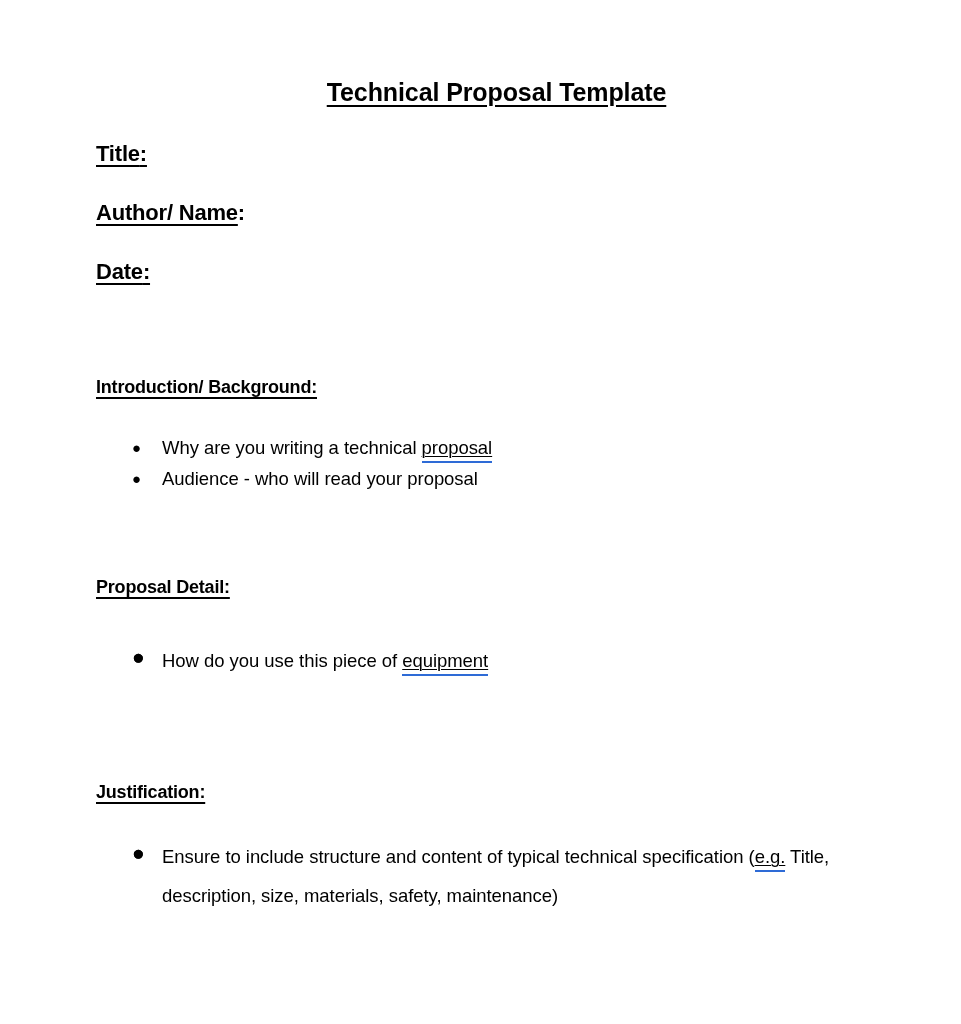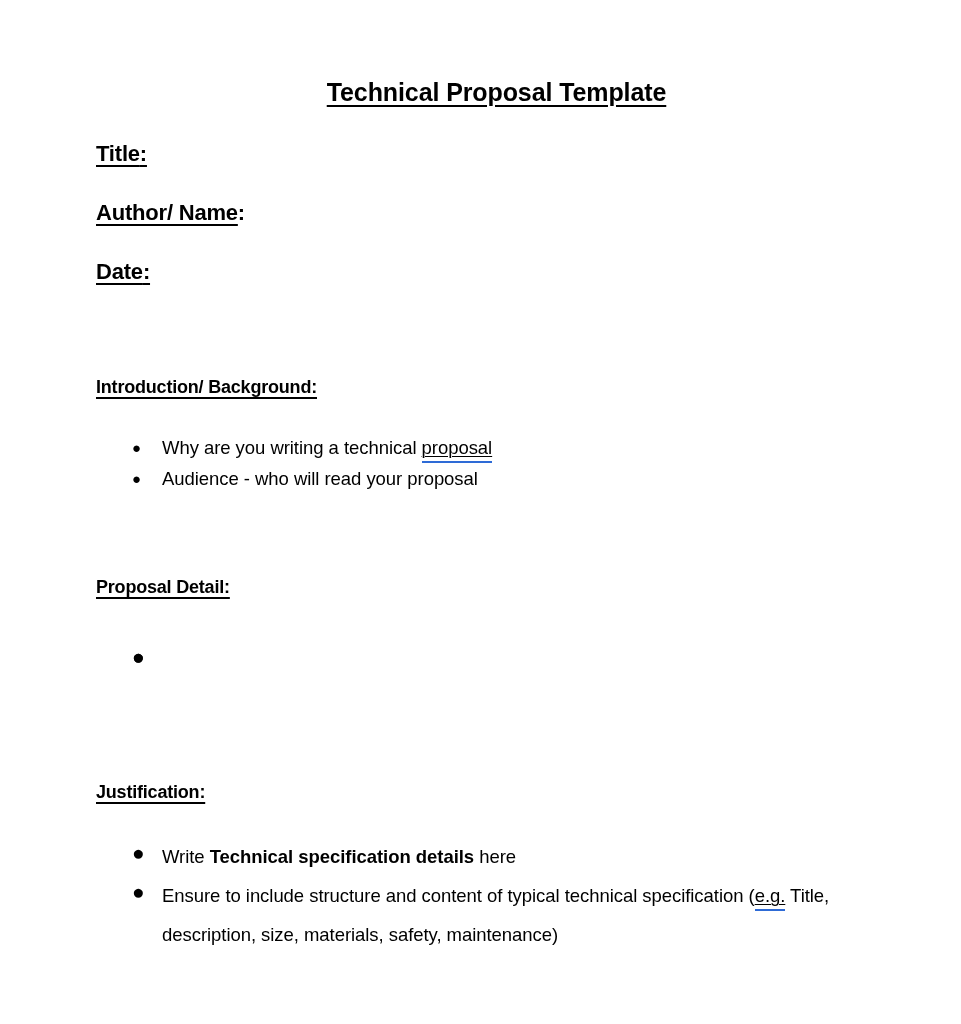--- a/index.html
+++ b/index.html
@@ -175,31 +175,31 @@
   <div class="section-heading" id="heading-detail">
     <span class="u">Proposal Detail:</span>
   </div>
 
   <ul class="bullet-list" id="list-detail">
     <li class="bullet-row">
       <span class="dot">●</span>
     </li>
     <li class="bullet-row">
       <span class="dot">●</span>
+      <span><span>How do you use this piece of </span><span class="grammar">equipment</span></span>
     </li>
   </ul>
 
   <div class="section-heading" id="heading-justification">
     <span class="u">Justification:</span>
   </div>
 
   <ul class="bullet-list" id="list-justification">
     <li class="bullet-row">
       <span class="dot">●</span>
-      <span><span>Write </span><span class="bold">Technical specification details</span><span> here</span></span>
     </li>
     <li class="bullet-row">
       <span class="dot">●</span>
       <span><span>Ensure to include structure and content of typical technical specification (</span><span class="grammar">e.g.</span><span> Title, description, size, materials, safety, maintenance)</span></span>
     </li>
   </ul>
 
 </div>
 
 </body></html>

